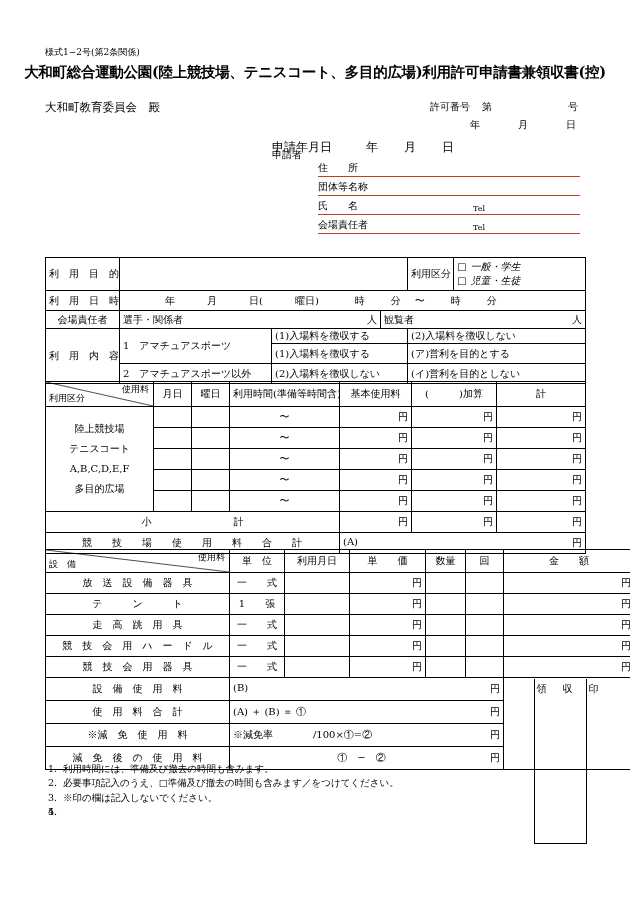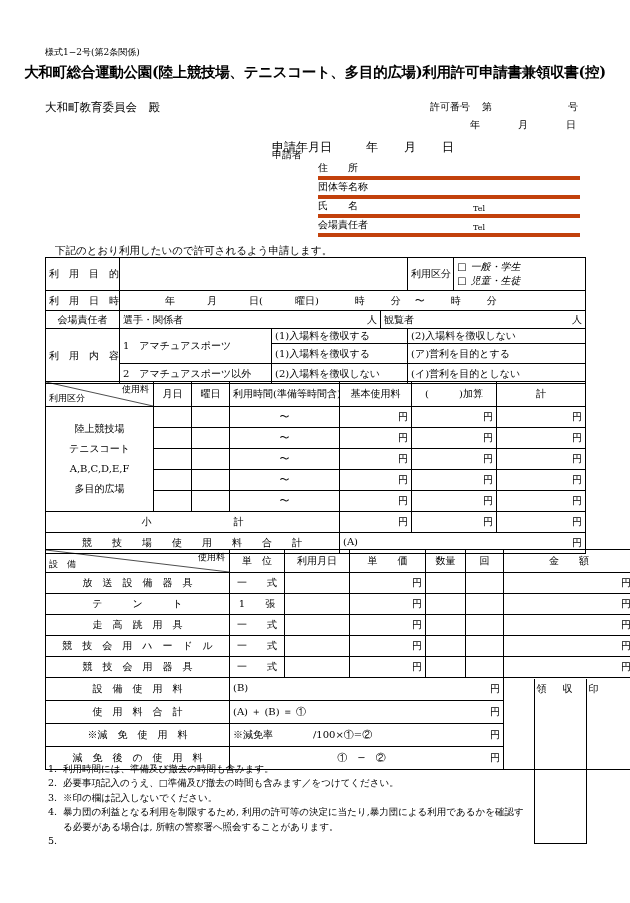--- a/index.html
+++ b/index.html
@@ -79,21 +79,21 @@
     position: absolute;
     left: 272px; top: 148px;
     font-size: 10px;
     white-space: nowrap;
   }
   .af-row {
     position: absolute;
     left: 318px;
     height: 18px;
     width: 262px;
-    border-bottom: 4px solid #c2410c;
+    border-bottom: 1px solid #c2410c;
     font-size: 10px;
   }
   .af-row .nm {
     position: absolute;
     left: 0; bottom: 1px;
     white-space: nowrap;
   }
   .af-row .tel {
     position: absolute;
     left: 155px; bottom: 1px;
@@ -228,21 +228,20 @@
   </div>
   <div class="af-row" style="top:196px;">
     <span class="nm">氏　　名</span>
     <span class="tel">Tel</span>
   </div>
   <div class="af-row" style="top:215px;">
     <span class="nm">会場責任者</span>
     <span class="tel">Tel</span>
   </div>
 
-  <div class="intro">下記のとおり利用したいので許可されるよう申請します。</div>
 
   <table class="grid" id="t-usage">
     <colgroup>
       <col style="width:74px">
         <col style="width:152px">
         <col style="width:82px">
       <col style="width:27px">
         <col style="width:27px">
         <col style="width:46px">
       <col style="width:132px">
@@ -464,17 +463,17 @@
     </tr>
   </tbody>
     </table>
 
   <div class="seal-box"></div>
 
   <div class="notes">
     <div class="n"><span class="num">1.</span><span>利用時間には、準備及び撤去の時間も含みます。</span></div>
     <div class="n"><span class="num">2.</span><span>必要事項記入のうえ、□準備及び撤去の時間も含みます／をつけてください。</span></div>
     <div class="n"><span class="num">3.</span><span>※印の欄は記入しないでください。</span></div>
-    <div class="n wrap"><span class="num">4.</span><span>暴力団の利益となる利用を制限するため, 利用の許可等の決定に当たり,暴力団による利用であるかを確認する必要がある場合は, 所轄の警察署へ照会することがあります。</span></div>
+    <div class="n wrap"><span class="num">4.</span></div>
     <div class="n"><span class="num">5.</span></div>
   </div>
 
 </div>
 
 </body></html>

